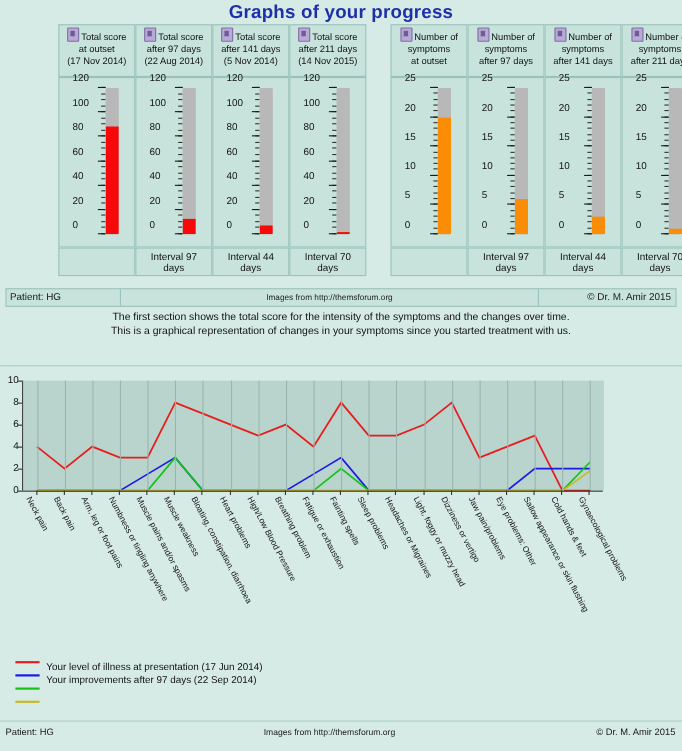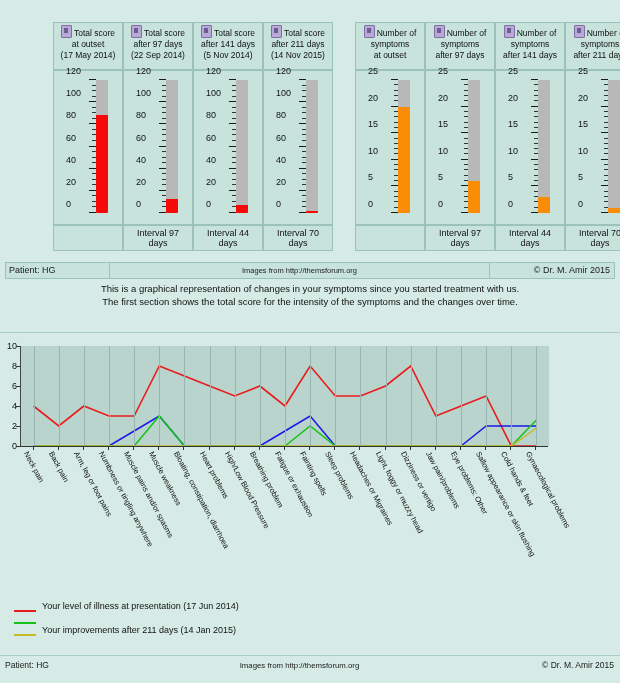--- a/index.html
+++ b/index.html
@@ -97,46 +97,47 @@
   .vgrid{position:absolute;top:0;width:1px;height:100px;background:#9ab5af;}
   .xaxis{position:absolute;left:20px;top:108px;width:528px;height:1px;background:#333;}
   .xtick{position:absolute;top:108px;width:1px;height:4px;background:#333;}
   .xlabels{position:absolute;left:0;top:112px;width:620px;height:130px;}
   .xlab{
     position:absolute;font-size:7.6px;white-space:nowrap;color:#111;
     transform-origin:left top;transform:rotate(62deg);
   }
 
   .legend{position:absolute;left:14px;top:268px;width:420px;}
-  .lrow{display:flex;align-items:flex-end;height:11px;margin-bottom:1px;}
+  .lrow{display:flex;align-items:flex-start;height:11px;margin-bottom:1px;}
   .lswatch{width:22px;height:2px;margin-right:6px;}
   .ltext{font-size:9px;line-height:11px;color:#111;}
 
   .footbar2{
     position:absolute;left:0;top:322px;width:620px;height:18px;
     display:flex;border-top:1px solid #a9cdc6;
   }
   .footbar2 .fa{width:110px;font-size:8.5px;padding-left:5px;line-height:18px;}
   .footbar2 .fb{flex:1;text-align:center;font-size:7.8px;line-height:19px;}
   .footbar2 .fc{width:130px;text-align:right;padding-right:6px;font-size:8.5px;line-height:18px;}
 
   svg.lines{position:absolute;left:0;top:0;width:528px;height:100px;overflow:visible;}
 </style>
 </head>
 <body>
 
 <div class="page">
 
   <div class="top-panel">
 
+    <div class="title">Graphs of your progress</div>
 
     <div class="gauge-table">
       <div class="gauge-row" id="head-row">
-          <div class="gcell ghead"><span class="hicon"></span><span>Total score</span><div>at outset</div><div>(17 May 2014)</div></div>
-          <div class="gcell ghead"><span class="hicon"></span><span>Total score</span><div>after 97 days</div><div>(22 Sep 2014)</div></div>
+          <div class="gcell ghead"><span class="hicon"></span><span>Total score</span><div>at outset</div><div>(17 Nov 2014)</div></div>
+          <div class="gcell ghead"><span class="hicon"></span><span>Total score</span><div>after 97 days</div><div>(22 Aug 2014)</div></div>
           <div class="gcell ghead"><span class="hicon"></span><span>Total score</span><div>after 141 days</div><div>(5 Nov 2014)</div></div>
           <div class="gcell ghead"><span class="hicon"></span><span>Total score</span><div>after 211 days</div><div>(14 Nov 2015)</div></div>
           <div class="gspacer"></div>
           <div class="gcell ghead"><span class="hicon"></span><span>Number of</span><div>symptoms</div><div>at outset</div></div>
           <div class="gcell ghead"><span class="hicon"></span><span>Number of</span><div>symptoms</div><div>after 97 days</div></div>
           <div class="gcell ghead"><span class="hicon"></span><span>Number of</span><div>symptoms</div><div>after 141 days</div></div>
           <div class="gcell ghead"><span class="hicon"></span><span>Number of</span><div>symptoms</div><div>after 211 days</div></div>
         </div>
       <div class="gauge-row" id="body-row">
           <div class="gcell gbody">
@@ -576,22 +577,22 @@
         </div>
     </div>
 
     <div class="footbar">
       <div class="fa">Patient: HG</div>
       <div class="fb">Images from http://themsforum.org</div>
       <div class="fc">© Dr. M. Amir 2015</div>
     </div>
 
     <div class="blurb">
+      <div>The first section shows the total score for the intensity of the symptoms and the changes over time.</div>
       <div>This is a graphical representation of changes in your symptoms since you started treatment with us.</div>
-      <div>The first section shows the total score for the intensity of the symptoms and the changes over time.</div>
     </div>
   </div>
 
   <div class="bottom-panel">
     <div class="plot-wrap">
       <div class="yaxis" id="yaxis">
           <div class="ylab" style="top: 100px;">0</div>
           <div class="ytick" style="top: 100px;"></div>
           <div class="ylab" style="top: 80px;">2</div>
           <div class="ytick" style="top: 80px;"></div>
@@ -681,25 +682,28 @@
           <div class="xlab" style="left: 532.429px; top: 0px;">Gynaecological problems</div>
         </div>
     </div>
 
     <div class="legend" id="legend">
         <div class="lrow">
           <div class="lswatch" style="background: rgb(232, 28, 28);"></div>
           <div class="ltext">Your level of illness at presentation (17 Jun 2014)</div>
         </div>
         <div class="lrow">
+          <div class="lswatch" style="background: rgb(26, 26, 232);"></div>
+          <div class="ltext">Your improvements after 97 days (22 Sep 2014)</div>
+        </div>
+        <div class="lrow">
           <div class="lswatch" style="background: rgb(23, 194, 23);"></div>
         </div>
         <div class="lrow">
           <div class="lswatch" style="background: rgb(199, 185, 40);"></div>
-          <div class="ltext">Your improvements after 211 days (14 Jan 2015)</div>
         </div>
       </div>
 
     <div class="footbar2">
       <div class="fa">Patient: HG</div>
       <div class="fb">Images from http://themsforum.org</div>
       <div class="fc">© Dr. M. Amir 2015</div>
     </div>
   </div>
 </div>

